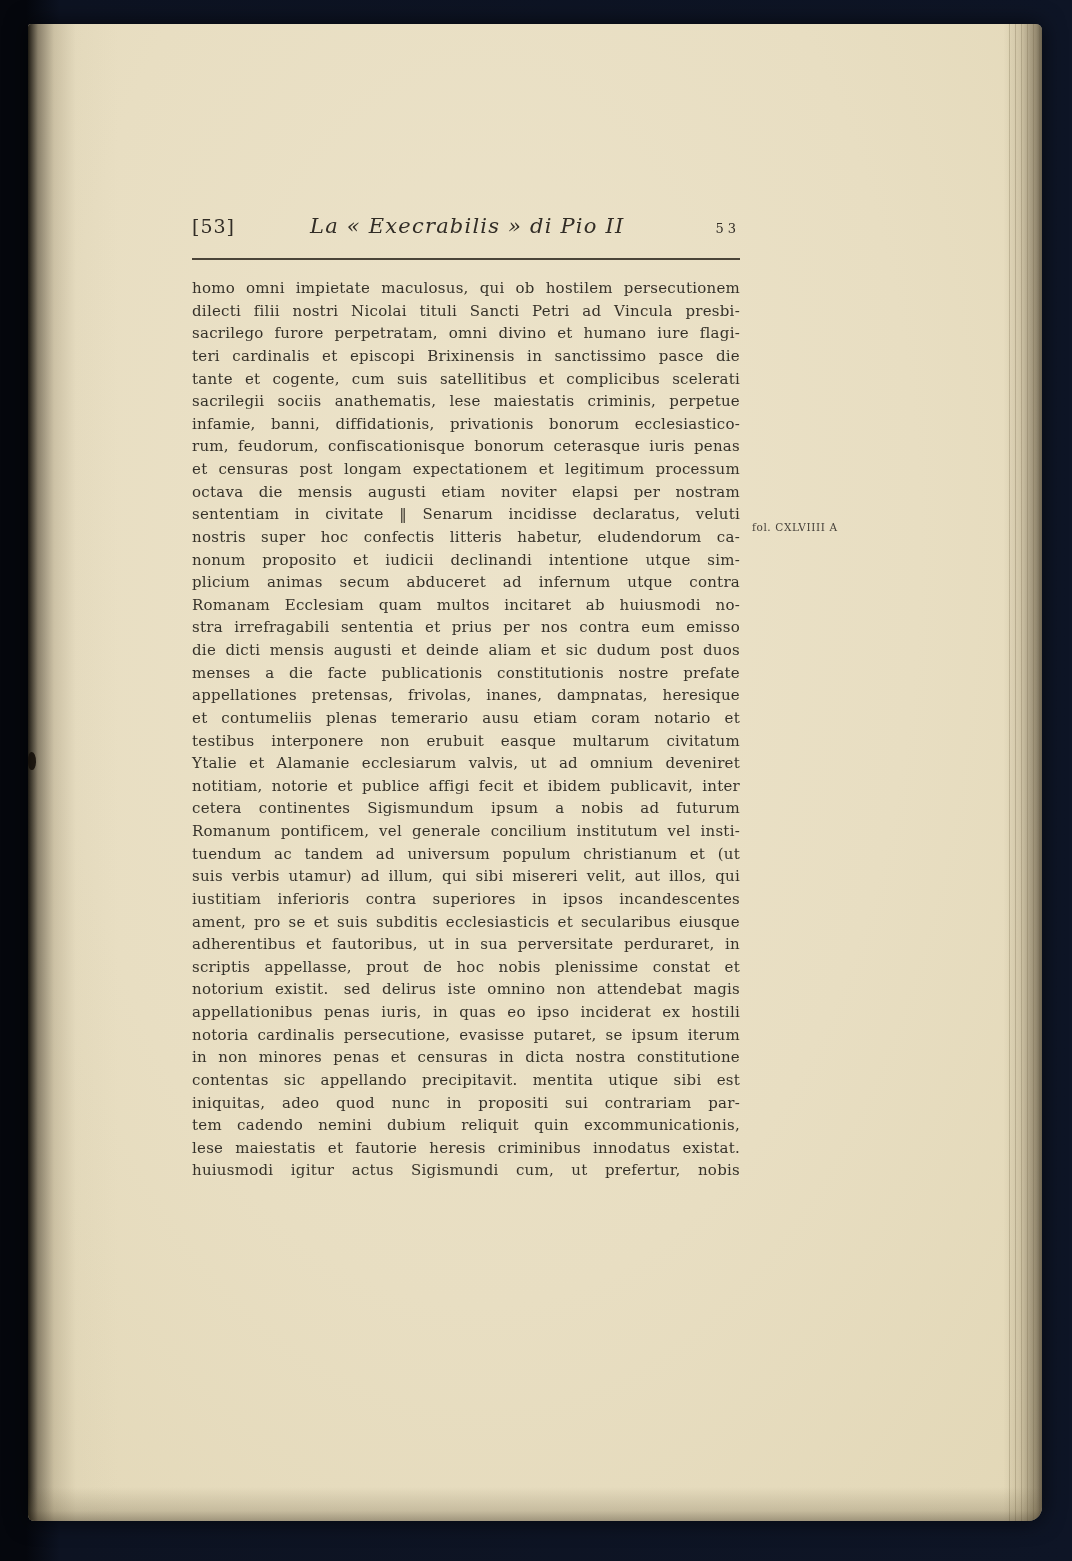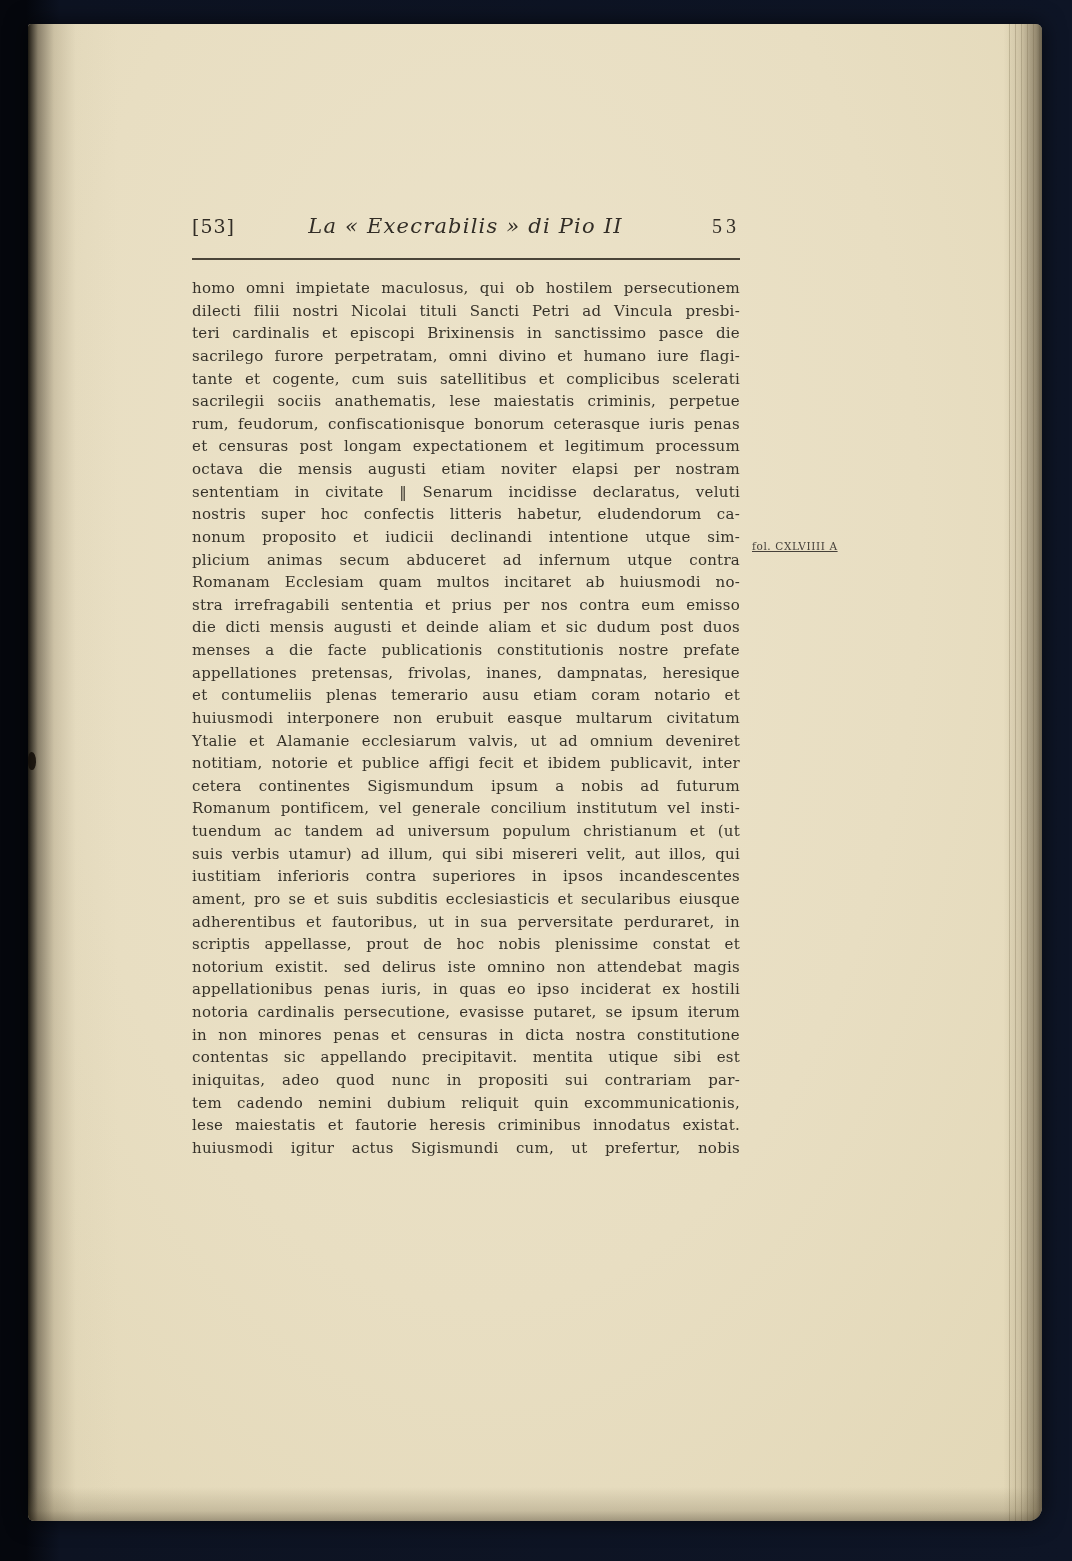--- a/index.html
+++ b/index.html
@@ -64,45 +64,44 @@
     color: #322d26;
   }
   .header .bracket {
     font-size: 19px; letter-spacing: 1px;
   }
   .header .title {
     font-style: italic; font-size: 21px; letter-spacing: 1.2px;
     transform: translateX(-8px);
   }
   .header .pagenum {
-    font-size: 20px; letter-spacing: 4px; font-family: Liberation Serif, serif;
+    font-size: 13px; letter-spacing: 4px;
   }
   .rule {
     position: absolute; left: 164px; top: 234px; width: 548px; height: 1.6px;
     background: #47413675;
     background: #4a4438;
   }
   .body-block {
     position: absolute; left: 164px; top: 253px; width: 548px;
     color: #36322a;
   }
   .line {
     height: 22.64px; line-height: 22.64px;
     font-size: 15px;
     letter-spacing: 0.25px;
     text-align: justify;
     text-align-last: justify;
     white-space: normal;
   }
   .margin-note {
-    position: absolute; left: 724px; top: 516px;
+    position: absolute; left: 724px; top: 497px;
     font-size: 10.5px; letter-spacing: 0.6px;
     color: #46413a;
     white-space: nowrap;
-    text-decoration: underline;
   }
 </style>
 </head>
 <body>
 
 <div class="canvas">
   <div class="page">
     <div class="binding-shadow"></div>
     <div class="right-edges"></div>
     <div class="bottom-shadow"></div>
@@ -112,38 +111,39 @@
       <span class="bracket">[53]</span>
       <span class="title">La « Execrabilis » di Pio II</span>
       <span class="pagenum">53</span>
     </div>
 
     <div class="rule"></div>
 
     <div class="body-block">
         <div class="line">homo omni impietate maculosus, qui ob hostilem persecutionem</div>
         <div class="line">dilecti filii nostri Nicolai tituli Sancti Petri ad Vincula presbi-</div>
+        <div class="line">sacrilego furore perpetratam, omni divino et humano iure flagi-</div>
         <div class="line">teri cardinalis et episcopi Brixinensis in sanctissimo pasce die</div>
-        <div class="line">sacrilego furore perpetratam, omni divino et humano iure flagi-</div>
         <div class="line">tante et cogente, cum suis satellitibus et complicibus scelerati</div>
         <div class="line">sacrilegii sociis anathematis, lese maiestatis criminis, perpetue</div>
+        <div class="line">infamie, banni, diffidationis, privationis bonorum ecclesiastico-</div>
         <div class="line">rum, feudorum, confiscationisque bonorum ceterasque iuris penas</div>
         <div class="line">et censuras post longam expectationem et legitimum processum</div>
         <div class="line">octava die mensis augusti etiam noviter elapsi per nostram</div>
         <div class="line">sententiam in civitate ‖ Senarum incidisse declaratus, veluti</div>
         <div class="line">nostris super hoc confectis litteris habetur, eludendorum ca-</div>
         <div class="line">nonum proposito et iudicii declinandi intentione utque sim-</div>
         <div class="line">plicium animas secum abduceret ad infernum utque contra</div>
         <div class="line">Romanam Ecclesiam quam multos incitaret ab huiusmodi no-</div>
         <div class="line">stra irrefragabili sententia et prius per nos contra eum emisso</div>
         <div class="line">die dicti mensis augusti et deinde aliam et sic dudum post duos</div>
         <div class="line">menses a die facte publicationis constitutionis nostre prefate</div>
         <div class="line">appellationes pretensas, frivolas, inanes, dampnatas, heresique</div>
         <div class="line">et contumeliis plenas temerario ausu etiam coram notario et</div>
-        <div class="line">huiusmodi interponere non erubuit easque multarum civitatum</div>
+        <div class="line">testibus interponere non erubuit easque multarum civitatum</div>
         <div class="line">Ytalie et Alamanie ecclesiarum valvis, ut ad omnium deveniret</div>
         <div class="line">notitiam, notorie et publice affigi fecit et ibidem publicavit, inter</div>
         <div class="line">cetera continentes Sigismundum ipsum a nobis ad futurum</div>
         <div class="line">Romanum pontificem, vel generale concilium institutum vel insti-</div>
         <div class="line">tuendum ac tandem ad universum populum christianum et (ut</div>
         <div class="line">suis verbis utamur) ad illum, qui sibi misereri velit, aut illos, qui</div>
         <div class="line">iustitiam inferioris contra superiores in ipsos incandescentes</div>
         <div class="line">ament, pro se et suis subditis ecclesiasticis et secularibus eiusque</div>
         <div class="line">adherentibus et fautoribus, ut in sua perversitate perduraret, in</div>
         <div class="line">scriptis appellasse, prout de hoc nobis plenissime constat et</div>

